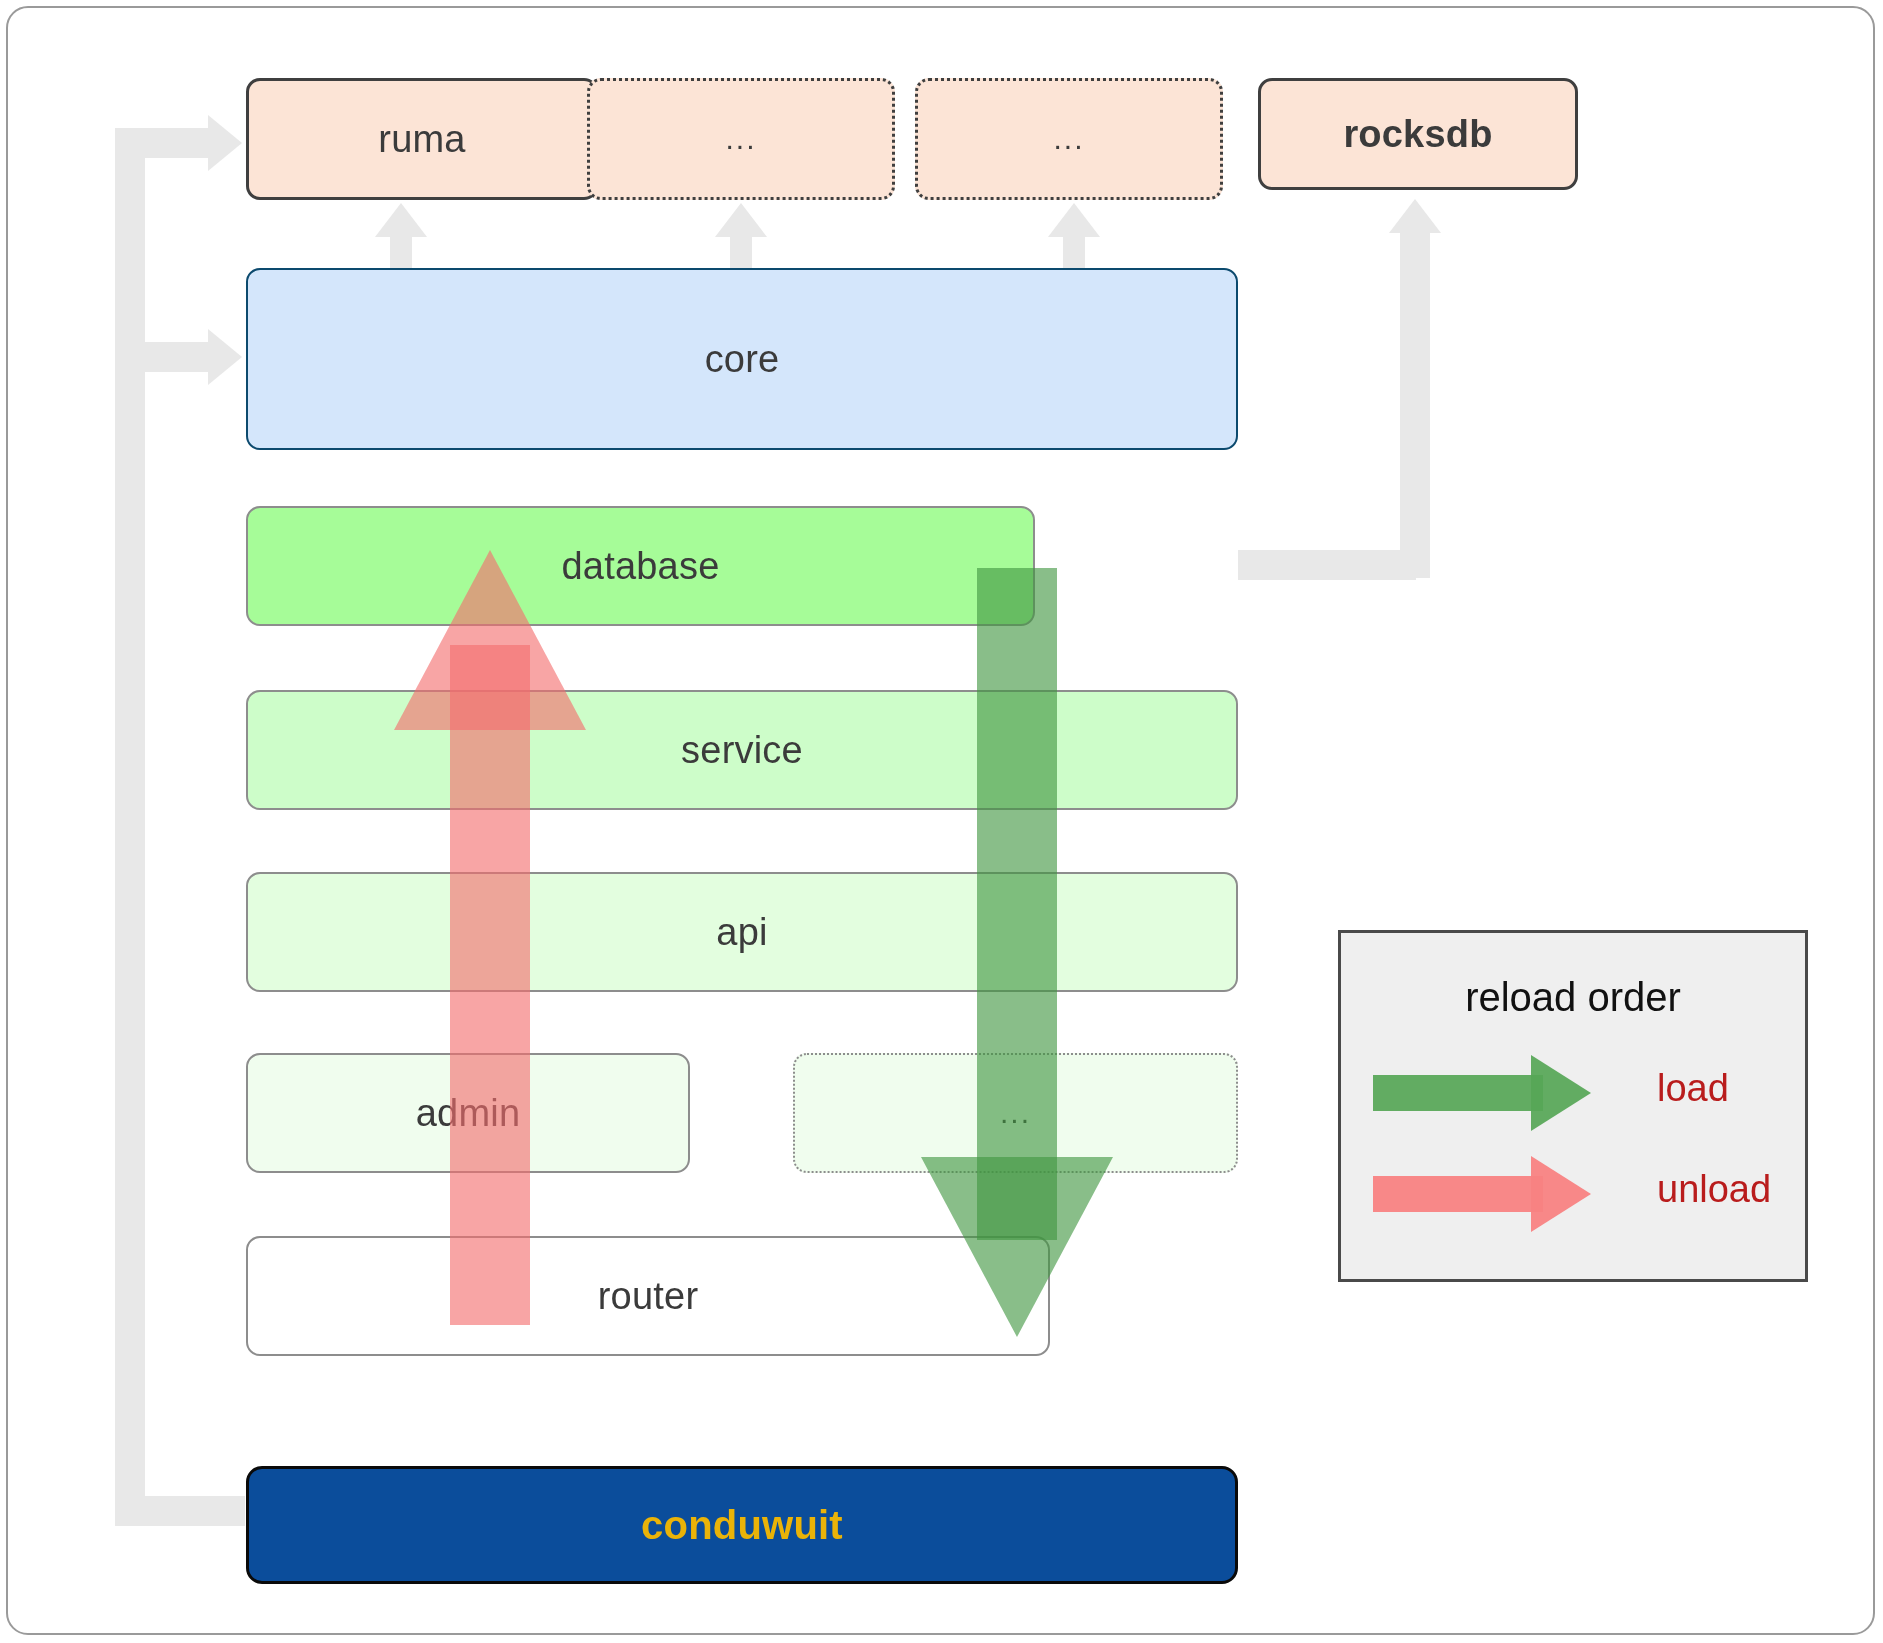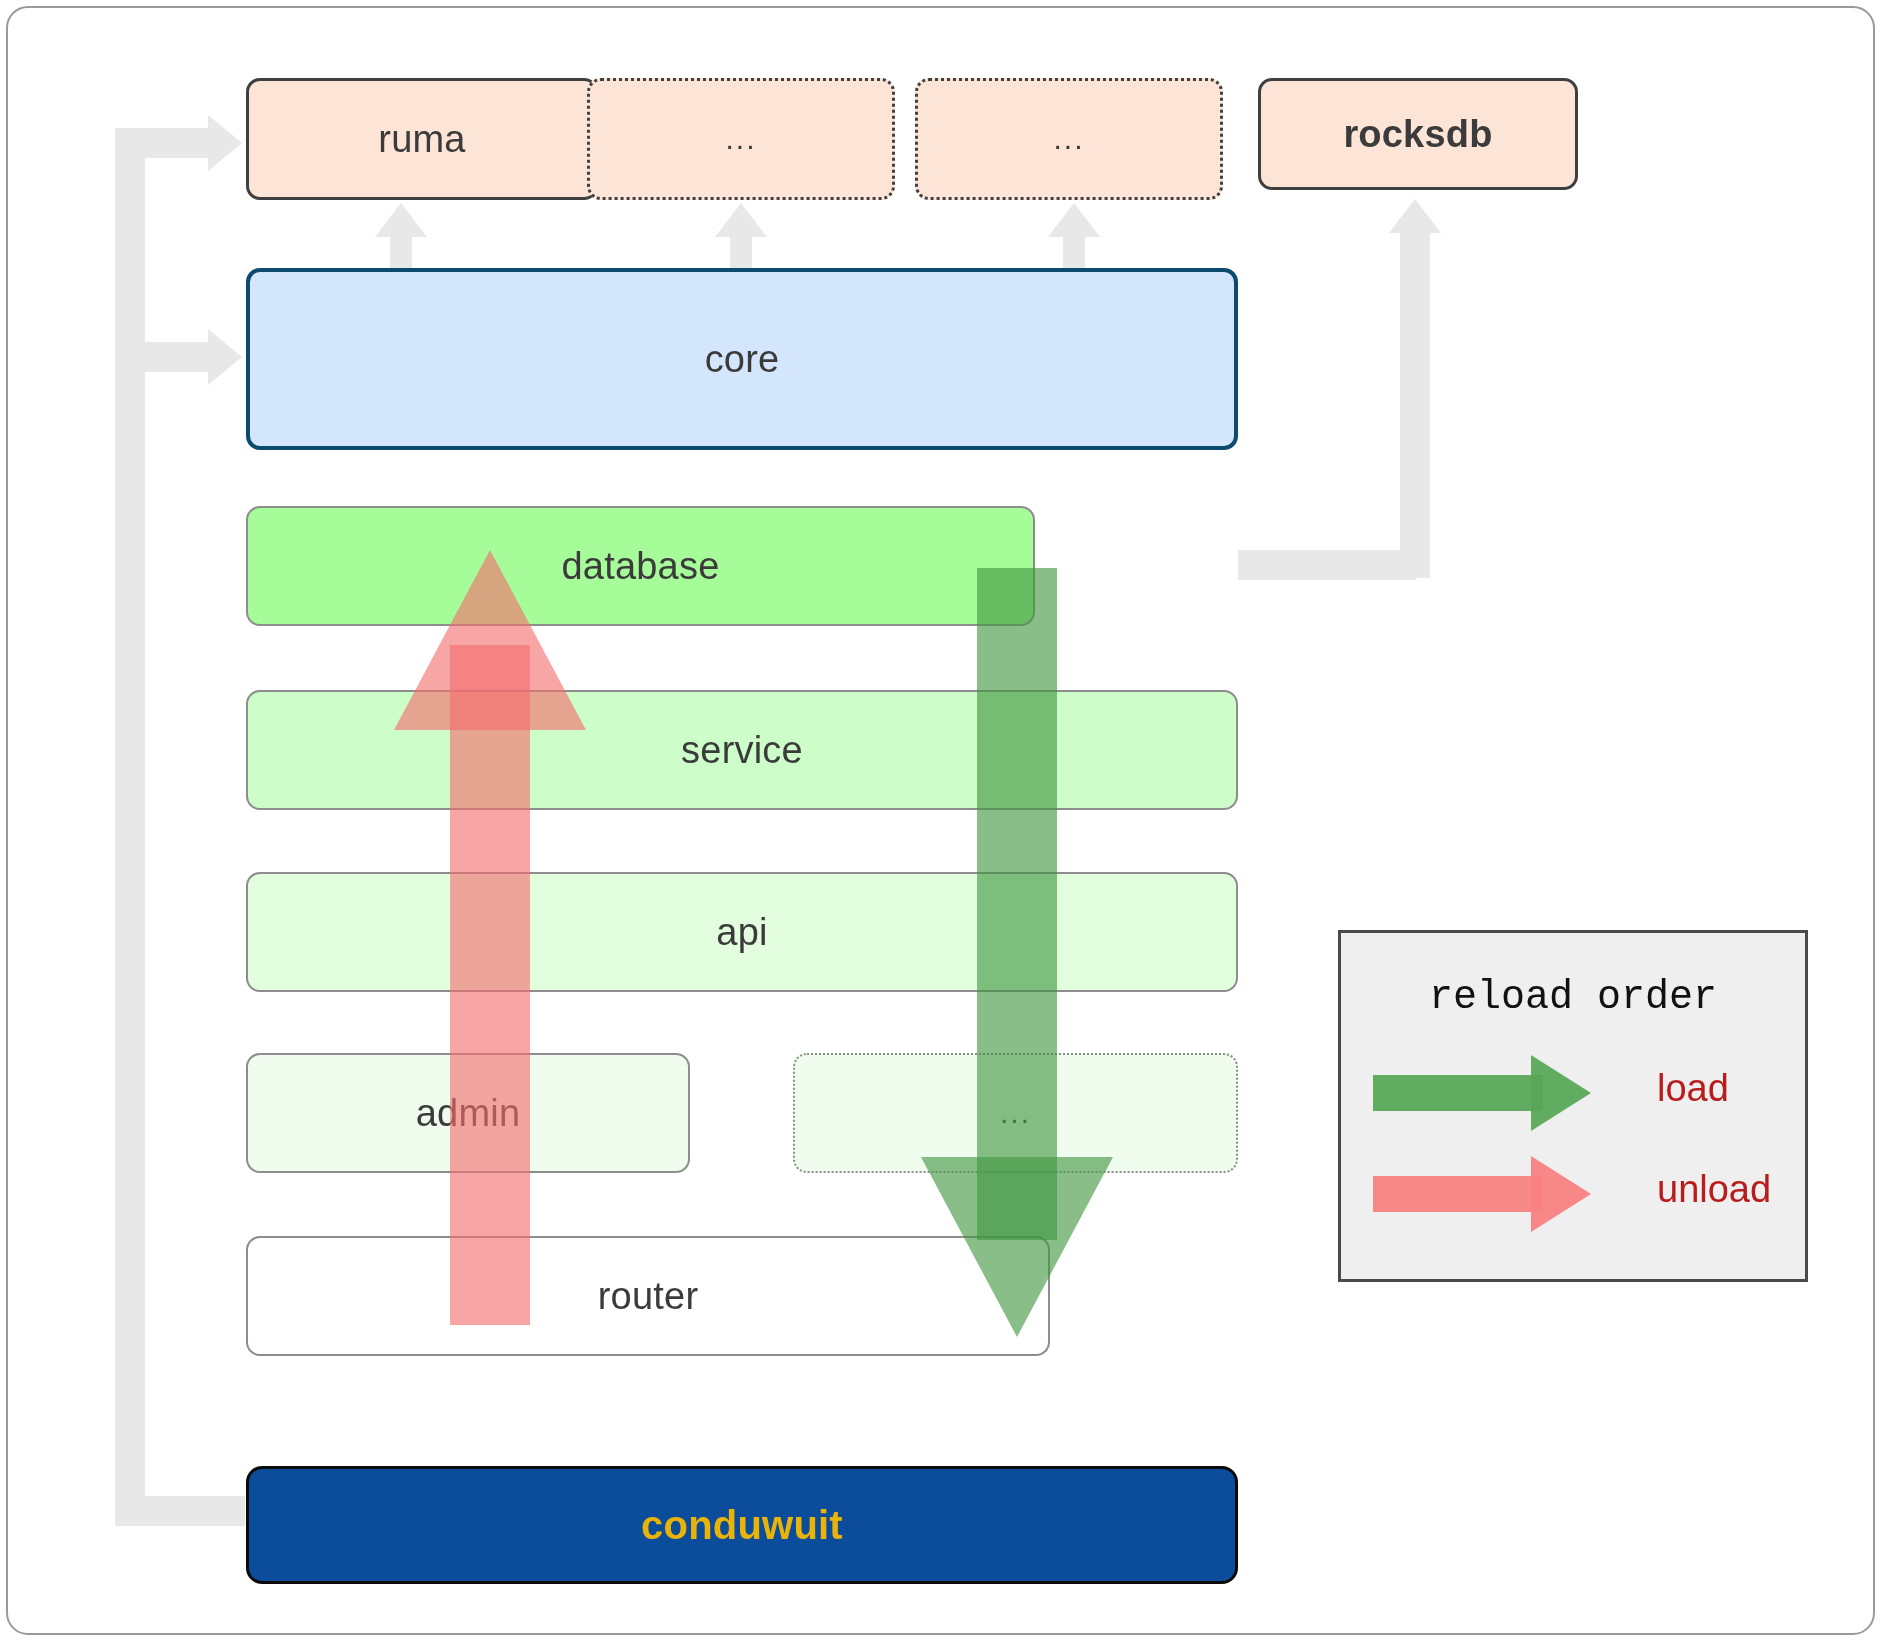--- a/index.html
+++ b/index.html
@@ -43,21 +43,21 @@
   .node.dep {
     background: #fce4d6;
     border: 3px solid #3f3f3f;
     border-radius: 14px;
   }
   .node.dep.dotted {
     border: 3px dotted #3f3f3f;
   }
   .node.core {
     background: #d4e6fb;
-    border: 4px solid #0c4a6e;
+    border: 2px solid #0c4a6e;
     border-radius: 14px;
   }
   .node.layer {
     border: 2px solid #8d8d8d;
     border-radius: 14px;
   }
   .node.layer.dotted {
     border: 2px dotted #8d8d8d;
   }
   .node.root {
@@ -118,21 +118,20 @@
     border: 3px solid #4a4a4a;
     box-sizing: border-box;
   }
   .legend-title {
     position: absolute;
     width: 100%;
     text-align: center;
     top: 42px;
     font-size: 40px;
     color: #111;
-    font-family: Liberation Mono, monospace;
   }
   .legend-row { position: absolute; }
   .legend-shaft { position: absolute; height: 36px; }
   .legend-head {
     position: absolute;
     width: 0; height: 0;
     border-top: 38px solid transparent;
     border-bottom: 38px solid transparent;
   }
   .legend-label {

